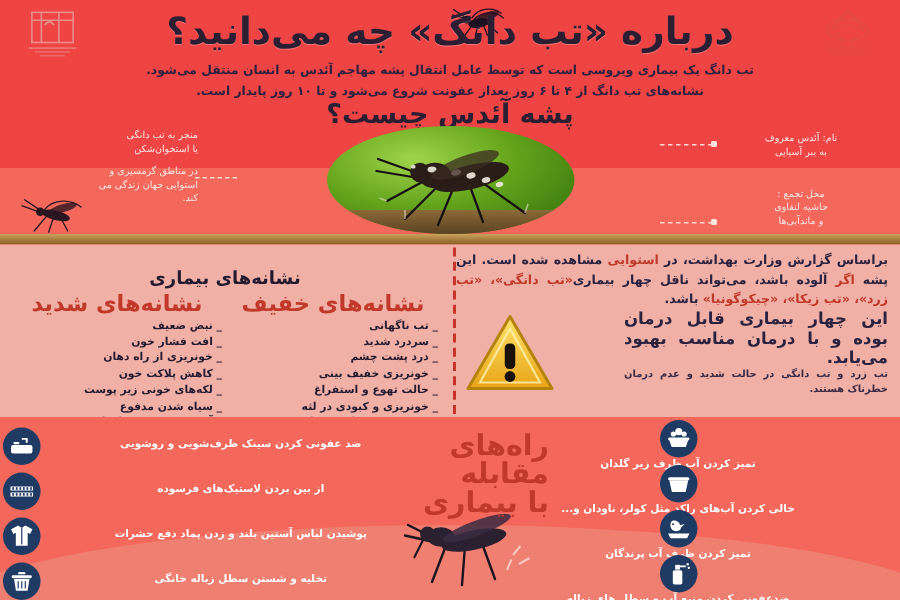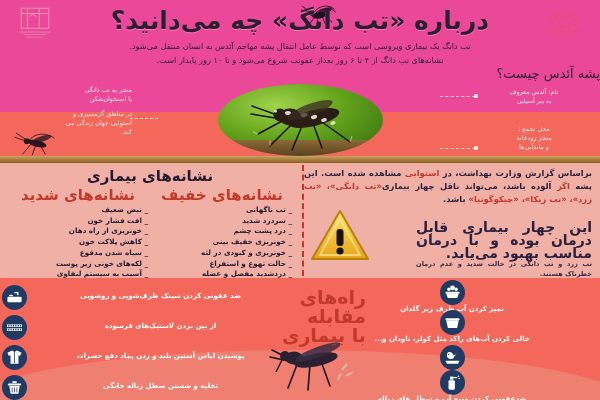--- a/index.html
+++ b/index.html
@@ -3,40 +3,40 @@
 <meta charset="utf-8">
 <style>
   html,body{margin:0;padding:0;background:#fff;}
   body{font-family:"DejaVu Sans","Liberation Sans",sans-serif;}
   #poster{
     position:relative;width:600px;height:400px;overflow:hidden;
     background:#f4685c;direction:rtl;
   }
 
   
-  .header{position:absolute;left:0;top:0;width:600px;height:112px;background:#ec4899;}
+  .header{position:absolute;left:0;top:0;width:600px;height:112px;background:#ef4444;}
   .logo{position:absolute;top:4px;width:54px;height:36px;opacity:.55;}
   .logo svg{width:100%;height:100%;display:block;}
   .logo-right{right:8px;}
   .logo-left{left:8px;}
 
   .main-title{
     position:absolute;top:6px;left:0;width:600px;text-align:center;
     font-size:25px;font-weight:bold;color:#2b1e33;letter-spacing:-.5px;
     text-shadow:0 1px 0 rgba(255,255,255,.25);
   }
   .title-mosq{position:absolute;top:0px;left:296px;width:46px;height:26px;}
 
   .intro{
     position:absolute;top:39px;left:0;width:600px;text-align:center;
-    color:#2e2140;font-size:8.2px;font-weight:normal;line-height:14px;
+    color:#2e2140;font-size:8.2px;font-weight:bold;line-height:14px;
   }
   .sec-title{
-    position:absolute;top:66px;left:0;width:600px;text-align:right;
-    font-size:13px;font-weight:normal;color:#2b1e33;
+    position:absolute;top:66px;left:0;width:600px;text-align:center;
+    font-size:18px;font-weight:bold;color:#2b1e33;
   }
 
   
   .oval{
     position:absolute;left:218px;top:84px;width:165px;height:72px;
     border-radius:50%/50%;overflow:hidden;
     background:radial-gradient(ellipse at 35% 30%, #9fd34a 0%, #63a31b 45%, #2f6a0d 100%);
   }
   .oval .ground{position:absolute;left:0;bottom:0;width:100%;height:22%;
     background:linear-gradient(#8a6a38,#5c4221);}
@@ -54,26 +54,26 @@
 
   
   .band{position:absolute;left:0;top:163px;width:600px;height:115px;background:#f0b0a6;}
   .band-left{position:absolute;right:0;top:0;width:300px;height:115px;padding:4px 8px 0 4px;box-sizing:border-box;}
   .band-right{position:absolute;left:0;top:0;width:300px;height:115px;box-sizing:border-box;}
 
   .band-dashes{position:absolute;right:296px;top:2px;height:111px;border-right:2px dashed #c7352a;}
 
   .para1{color:#2b2240;font-size:8.4px;font-weight:bold;line-height:13px;text-align:justify;}
   .para1 .hl{color:#c0392b;}
-  .para2{color:#2b2240;font-size:14px;font-weight:bold;line-height:13px;text-align:justify;
-    width:176px;margin-top:15px;}
+  .para2{color:#2b2240;font-size:11px;font-weight:bold;line-height:13px;text-align:justify;
+    width:176px;margin-top:0;}
   .para3{color:#3a2a45;font-size:6.6px;font-weight:bold;line-height:9.5px;text-align:justify;width:176px;}
   .warn{position:absolute;left:10px;top:46px;width:60px;height:54px;}
 
-  .sym-title{text-align:center;color:#241a30;font-size:15px;font-weight:bold;padding-top:4px;}
+  .sym-title{text-align:center;color:#241a30;font-size:12px;font-weight:bold;padding-top:15px;}
   .sym-cols{display:flex;flex-direction:row;padding:1px 6px 0 6px;}
   .sym-col{width:50%;}
   .sym-head{text-align:center;color:#c0392b;font-size:15px;font-weight:bold;margin-bottom:1px;}
   .sym-li{color:#241a30;font-size:7.2px;font-weight:bold;line-height:10.7px;text-align:right;
     white-space:nowrap;padding-right:2px;}
   .sym-li .bul{color:#241a30;}
 
   
   .bottom{position:absolute;left:0;top:278px;width:600px;height:122px;background:#f4685c;overflow:hidden;}
   .ground-curve{position:absolute;left:-40px;top:72px;width:680px;height:120px;border-radius:50% 50% 0 0;
@@ -190,21 +190,21 @@
 
     <div class="callout r" style="top:88px;">
       <div>نام: آئدس معروف</div>
       <div>به ببر آسیایی</div>
     </div>
     <div class="dash" style="right:125px;top:96px;width:35px;"></div>
     <div class="dot" style="right:122px;top:94px;"></div>
 
     <div class="callout r" style="top:125px;">
       <div>محل تجمع :</div>
-      <div>منجر رودخانه</div>
+      <div>حاشیه لنفاوی</div>
       <div>و ماندآبی‌ها</div>
     </div>
     <div class="dash" style="right:125px;top:148px;width:35px;"></div>
     <div class="dot" style="right:122px;top:146px;"></div>
 
     <div class="callout l" style="top:86px;text-align:right;">
       <div>منجر به تب دانگی</div>
       <div>یا استخوان‌شکن</div>
     </div>
 
@@ -262,33 +262,33 @@
     <div class="band-right">
       <div class="sym-title">نشانه‌های بیماری</div>
       <div class="sym-cols">
 
         <div class="sym-col">
           <div class="sym-head">نشانه‌های خفیف</div>
           <div class="sym-li"><span class="bul">_ </span><span>تب ناگهانی</span></div>
           <div class="sym-li"><span class="bul">_ </span><span>سردرد شدید</span></div>
           <div class="sym-li"><span class="bul">_ </span><span>درد پشت چشم</span></div>
           <div class="sym-li"><span class="bul">_ </span><span>خونریزی خفیف بینی</span></div>
+          <div class="sym-li"><span class="bul">_ </span><span>حالت تهوع و استفراغ</span></div>
           <div class="sym-li"><span class="bul">_ </span><span>خونریزی و کبودی در لثه</span></div>
-          <div class="sym-li"><span class="bul">_ </span><span>حالت تهوع و استفراغ</span></div>
           <div class="sym-li"><span class="bul">_ </span><span>دردشدید مفصل و عضله</span></div>
         </div>
 
         <div class="sym-col">
           <div class="sym-head">نشانه‌های شدید</div>
           <div class="sym-li"><span class="bul">_ </span><span>نبض ضعیف</span></div>
           <div class="sym-li"><span class="bul">_ </span><span>افت فشار خون</span></div>
           <div class="sym-li"><span class="bul">_ </span><span>خونریزی از راه دهان</span></div>
           <div class="sym-li"><span class="bul">_ </span><span>کاهش پلاکت خون</span></div>
+          <div class="sym-li"><span class="bul">_ </span><span>لکه‌های خونی زیر پوست</span></div>
           <div class="sym-li"><span class="bul">_ </span><span>سیاه شدن مدفوع</span></div>
-          <div class="sym-li"><span class="bul">_ </span><span>لکه‌های خونی زیر پوست</span></div>
           <div class="sym-li"><span class="bul">_ </span><span>آسیب به سیستم لنفاوی</span></div>
         </div>
 
       </div>
     </div>
   </div>
 
   <div class="bottom">
     <div class="ground-curve2"></div>
     <div class="ground-curve"></div>
@@ -340,20 +340,21 @@
       <div class="row">
         <div class="icon-circle">
           <svg viewBox="0 0 24 24">
               <g fill="#fff">
                 <path d="M8 5c3 0 5 2 5 4l4-1-3 3c0 2-2 3-4 3-3 0-5-2-5-4.5S5.5 5 8 5z"></path>
                 <circle cx="7.2" cy="8.2" r=".9" fill="#1f3a63"></circle>
                 <path d="M3 16h18l-2 4H5z"></path>
               </g>
             </svg>
         </div>
+        <div class="row-txt">تمیز کردن ظرف آب پرندگان</div>
       </div>
       <div class="row">
         <div class="icon-circle">
           <svg viewBox="0 0 24 24">
               <g fill="#fff">
                 <rect x="7" y="9" width="8" height="12" rx="1.4"></rect>
                 <rect x="9" y="4.5" width="4" height="4"></rect>
                 <path d="M13 5h5v1.6h-5z"></path>
                 <circle cx="19.5" cy="4" r="1"></circle>
                 <circle cx="20.5" cy="7" r="1"></circle>

